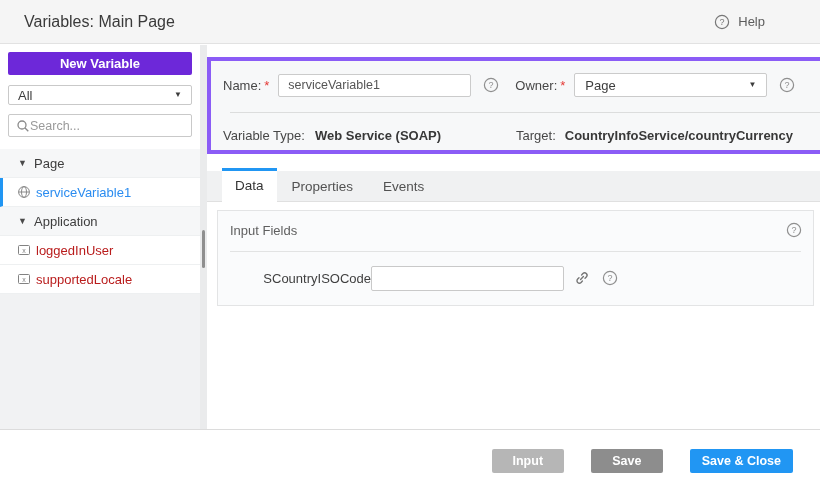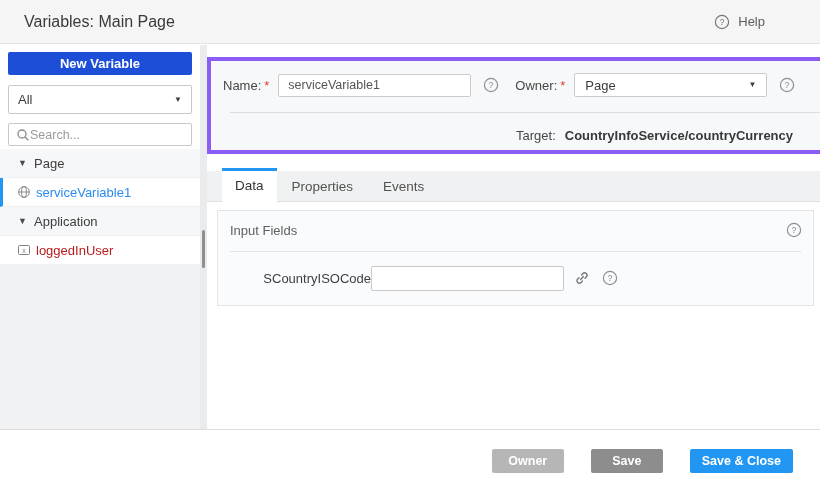--- a/index.html
+++ b/index.html
@@ -21,26 +21,26 @@
     gap: 8px; color: #5c5c5c; font-size: 13px; cursor: pointer;
   }
 
   
   .sidebar {
     position: absolute; top: 45px; left: 0; width: 200px; height: 384px;
     background: #f1f2f3;
   }
   .sidebar-head { background: #fff; height: 104px; padding: 7px 8px 0 8px; }
   .new-var-btn {
-    display: block; width: 100%; height: 23px; background: #1d4ed8; color: #fff;
+    display: block; width: 100%; height: 23px; background: #6d28d9; color: #fff;
     border: none; border-radius: 2px; font-weight: bold; font-size: 13px;
     font-family: inherit; cursor: pointer;
   }
   .filter-select {
-    margin-top: 10px; height: 29px; border: 1px solid #c9c9c9; background: #fff;
+    margin-top: 10px; height: 20px; border: 1px solid #c9c9c9; background: #fff;
     border-radius: 2px; display: flex; align-items: center; justify-content: space-between;
     padding: 0 9px; cursor: pointer;
   }
   .caret { font-size: 8px; color: #3c3c3c; line-height: 1; }
   .search-box {
     margin-top: 9px; height: 23px; border: 1px solid #c9c9c9; background: #fff;
     border-radius: 2px; display: flex; align-items: center; padding: 0 7px; 
   }
   .search-box input {
     border: none; outline: none; width: 100%; font-size: 12.5px; color: #444;
@@ -208,20 +208,29 @@
       </div>
       <div class="tree-row tree-item">
         <span class="tree-icon">
           <svg width="14" height="14" viewBox="0 0 14 14">
             <rect x="1.5" y="2.5" width="11" height="9" rx="1" fill="none" stroke="#828282" stroke-width="1"></rect>
             <text x="7" y="9.6" text-anchor="middle" font-size="7" fill="#828282" font-family="Liberation Sans, sans-serif">x</text>
           </svg>
         </span>
         <span>loggedInUser</span>
       </div>
+      <div class="tree-row tree-item">
+        <span class="tree-icon">
+          <svg width="14" height="14" viewBox="0 0 14 14">
+            <rect x="1.5" y="2.5" width="11" height="9" rx="1" fill="none" stroke="#828282" stroke-width="1"></rect>
+            <text x="7" y="9.6" text-anchor="middle" font-size="7" fill="#828282" font-family="Liberation Sans, sans-serif">x</text>
+          </svg>
+        </span>
+        <span>supportedLocale</span>
+      </div>
     </div>
   </div>
 
   <div class="gutter">
     <div class="scroll-thumb"></div>
   </div>
 
   <div class="main">
 
     <div class="form-panel">
@@ -243,20 +252,24 @@
         </div>
         <span class="help-icon help-gap">
           <svg width="16" height="16" viewBox="0 0 16 16">
             <circle cx="8" cy="8" r="6.6" fill="none" stroke="#8f8f8f" stroke-width="1.2"></circle>
             <text x="8" y="11.4" text-anchor="middle" font-size="9" fill="#8f8f8f" font-family="Liberation Sans, sans-serif">?</text>
           </svg>
         </span>
       </div>
       <div class="fp-divider"></div>
       <div class="fp-row2">
+        <div class="fp-type">
+          <span class="lbl">Variable Type:</span>
+          <span class="val-bold">Web Service (SOAP)</span>
+        </div>
         <div class="fp-target">
           <span class="lbl">Target:</span>
           <span class="val-bold">CountryInfoService/countryCurrency</span>
         </div>
       </div>
     </div>
 
     <div class="tabbar">
       <div class="tab active">Data</div>
       <div class="tab">Properties</div>
@@ -289,19 +302,19 @@
             <circle cx="8" cy="8" r="6.6" fill="none" stroke="#8f8f8f" stroke-width="1.2"></circle>
             <text x="8" y="11.4" text-anchor="middle" font-size="9" fill="#8f8f8f" font-family="Liberation Sans, sans-serif">?</text>
           </svg>
         </span>
       </div>
     </div>
   </div>
 
   <div class="footer">
     <div class="footer-btns">
-      <button class="btn btn-cancel">Owner</button>
+      <button class="btn btn-cancel">Input</button>
       <button class="btn btn-save">Save</button>
       <button class="btn btn-save-close">Save &amp; Close</button>
     </div>
   </div>
 
 </div>
 
 </body></html>

